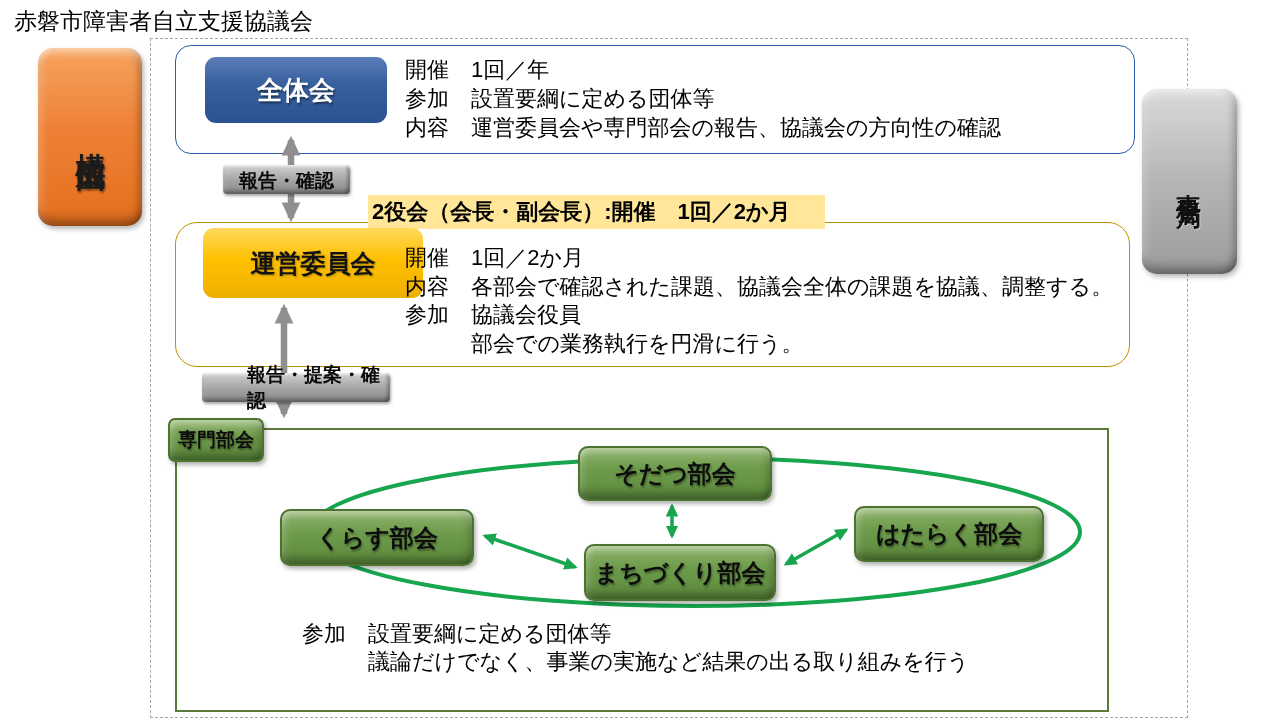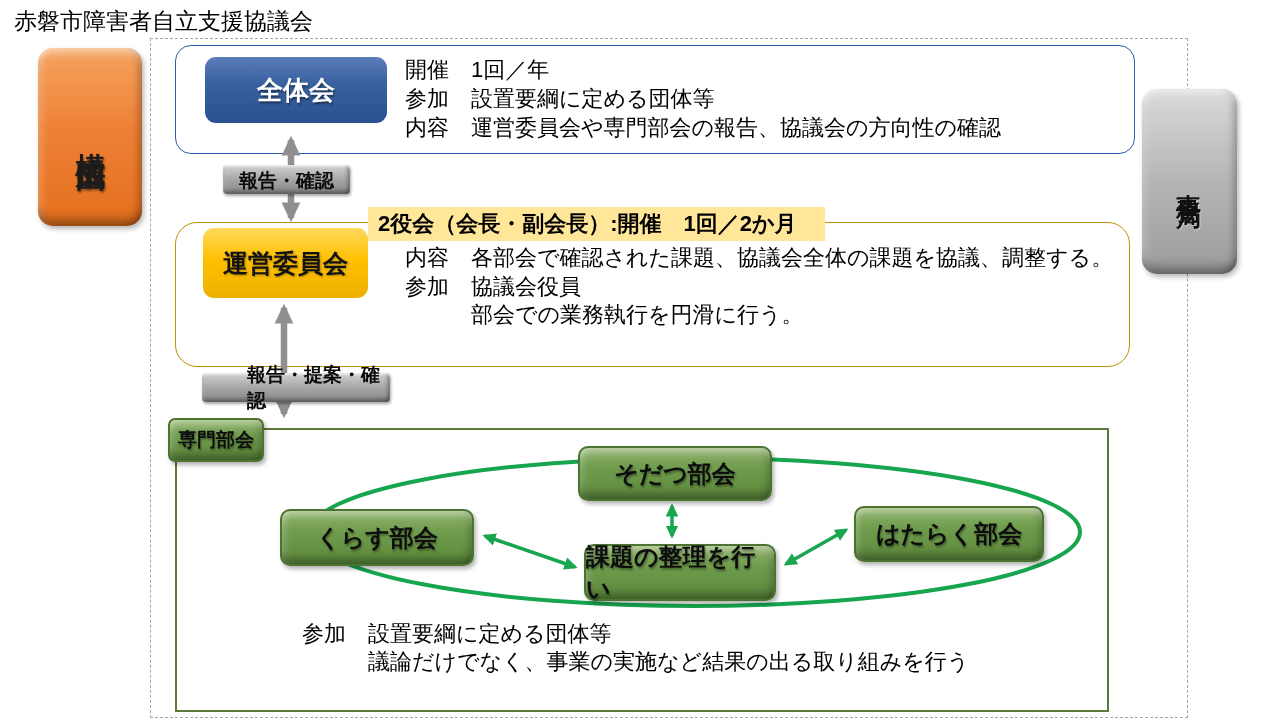--- a/index.html
+++ b/index.html
@@ -45,21 +45,21 @@
     font-size:25px;font-weight:600;color:#111;
     text-shadow:1px 1px 1px rgba(255,255,255,.4);
   }
   .blue-box{
     left:205px;top:57px;width:182px;height:66px;border-radius:11px;
     background:linear-gradient(180deg,#5b7db9 0%,#38619f 40%,#2a5191 100%);
     color:#fff;font-size:26px;font-weight:600;
     text-shadow:1px 2px 2px rgba(0,0,0,.45);
   }
   .gold-box{
-    left:203px;top:228px;width:165px;height:70px;border-radius:11px;
+    left:203px;top:228px;width:220px;height:70px;border-radius:11px;
     background:linear-gradient(180deg,#ffd95e 0%,#ffc000 45%,#eeb000 100%);
     color:#111;font-size:25px;font-weight:600;
     text-shadow:1px 1px 2px rgba(0,0,0,.3);
   }
   .green-box{
     border-radius:10px;border:2px solid #4c7330;
     background:linear-gradient(180deg,#8fb26c 0%,#6d9b4b 42%,#5d8a3c 100%);
     color:#0d0d0d;font-size:24px;font-weight:600;
     text-shadow:1px 2px 2px rgba(0,0,0,.35);
     box-shadow:
@@ -83,24 +83,24 @@
       inset 0 2px 2px rgba(255,255,255,.6),
       inset 0 -3px 4px rgba(0,0,0,.35),
       inset 4px 0 4px -2px rgba(255,255,255,.3),
       inset -4px 0 4px -2px rgba(0,0,0,.3),
       1px 2px 3px rgba(0,0,0,.35);
   }
   .lbl1{left:223px;top:165px;width:127px;height:29px;align-items:flex-end;}
   .lbl2{left:202px;top:373px;width:143px;height:29px;padding-left:45px;}
 
   .banner{
-    left:368px;top:207px;width:457px;height:34px;
+    left:368px;top:195px;width:457px;height:34px;
     background:#ffe699;
     font-size:22px;font-weight:700;line-height:34px;
-    padding-left:10px;box-sizing:border-box;white-space:nowrap;
+    padding-left:4px;box-sizing:border-box;white-space:nowrap;
   }
 
   
   .info{font-size:22px;line-height:28.5px;white-space:nowrap;}
   .info-top{left:405px;top:55px;line-height:29px;}
   .info-mid{left:405px;top:244px;}
   .info-mid .cont{padding-left:66px;}
   .info-bottom{left:302px;top:620px;line-height:28px;}
   .info-bottom .cont{padding-left:66px;}
 
@@ -154,40 +154,41 @@
 
 <div class="abs vbox gray-label lbl1">
   <span>報告・確認</span>
 </div>
 
 <div class="abs banner">2役会（会長・副会長）:開催　1回／2か月</div>
 <div class="abs vbox gold-box">
   <span>運営委員会</span>
 </div>
 <div class="abs info info-mid">
+  <div>開催　1回／2か月</div>
   <div>内容　各部会で確認された課題、協議会全体の課題を協議、調整する。</div>
   <div>参加　協議会役員</div>
   <div class="cont">部会での業務執行を円滑に行う。</div>
 </div>
 
 <div class="abs vbox gray-label lbl2">
   <span>報告・提案・確認</span>
 </div>
 
 <div class="abs vbox green-box gb-tag">
   <span>専門部会</span>
 </div>
 <div class="abs vbox green-box gb-sodatsu">
   <span>そだつ部会</span>
 </div>
 <div class="abs vbox green-box gb-kurasu">
   <span>くらす部会</span>
 </div>
 <div class="abs vbox green-box gb-machi">
-  <span>課題の整理を行い</span>
+  <span>まちづくり部会</span>
 </div>
 <div class="abs vbox green-box gb-hataraku">
   <span>はたらく部会</span>
 </div>
 
 <div class="abs info info-bottom">
   <div>参加　設置要綱に定める団体等</div>
   <div class="cont">議論だけでなく、事業の実施など結果の出る取り組みを行う</div>
 </div>
 

